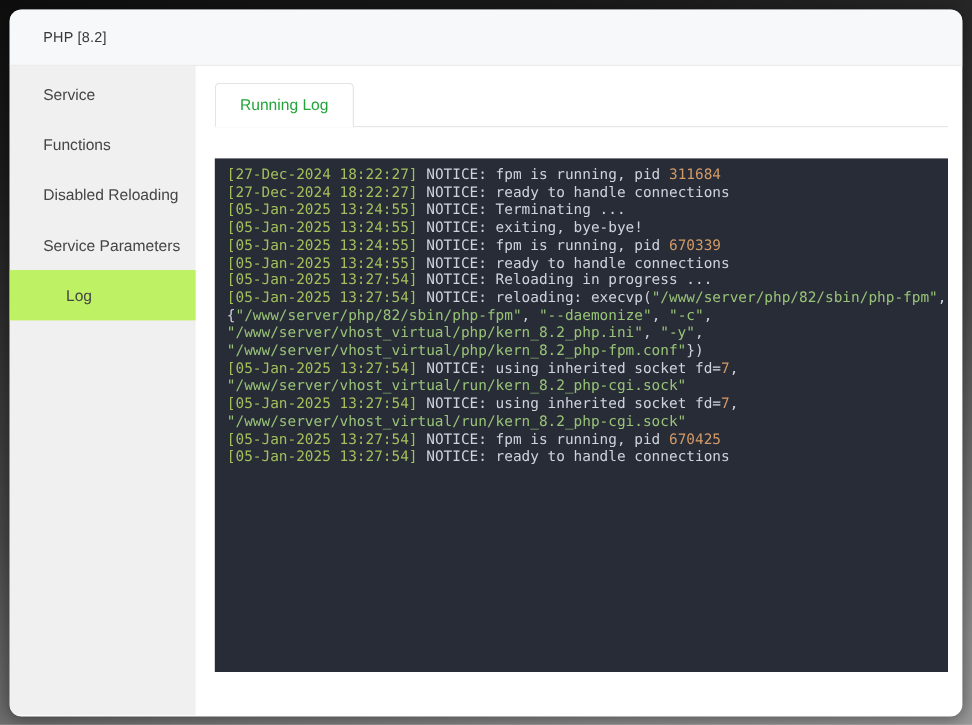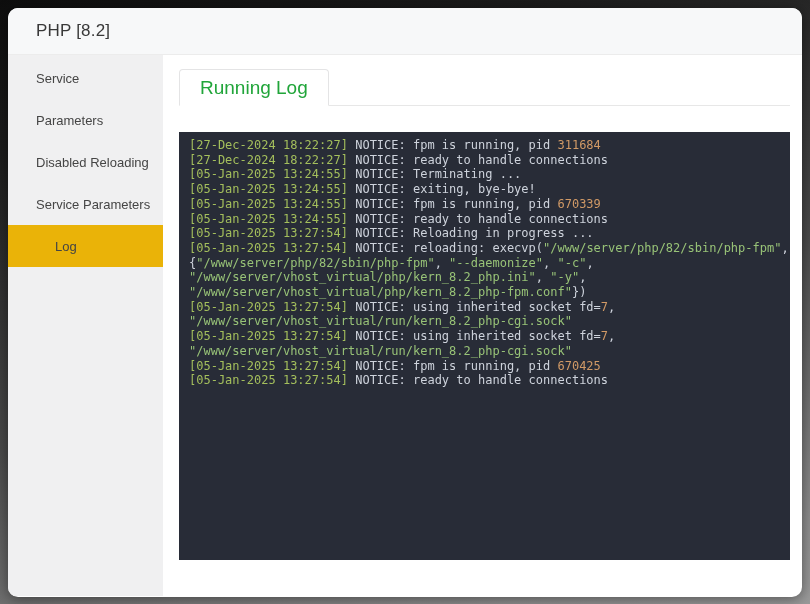--- a/index.html
+++ b/index.html
@@ -11,32 +11,32 @@
   }
   .modal {
     position:absolute; left:8px; top:8px; width:794px; height:589px;
     background:#ffffff; border-radius:10px; overflow:hidden;
     box-shadow:0 2px 14px rgba(0,0,0,0.45);
   }
   .header {
     height:47px; background:#f7f8f9; border-bottom:1px solid #ececec;
     display:flex; align-items:center; padding-left:28px;
   }
-  .title { font-size:17px; color:#383838; letter-spacing:0.2px; }
+  .title { font-size:12px; color:#383838; letter-spacing:0.2px; }
   .bodyrow { display:flex; height:541px; }
   .sidebar { width:155px; background:#f0f0f1; padding-top:2px; flex:none; }
   .side-item {
     height:42px; display:flex; align-items:center; padding-left:28px;
     font-size:13px; color:#454545; cursor:pointer; white-space:nowrap;
   }
-  .side-item.active { background:#eab308;padding-left:47px; }
+  .side-item.active { background:#bef264;padding-left:47px; }
   .content { flex:1; padding:14px 12px 0 16px; }
   .tabbar { display:flex; border-bottom:1px solid #e7e7e7; }
   .tab {
-    height:37px; line-height:36px; padding:0 20px; font-size:19px;
+    height:37px; line-height:36px; padding:0 20px; font-size:13px;
     background:#f7f7f8; color:#3a3a3a; border:1px solid #e4e4e5;
     border-radius:4px 4px 0 0; margin-right:6px; margin-bottom:-1px;
     cursor:pointer; white-space:nowrap;
   }
   .tab.active { background:#ffffff; color:#21a53a; border-bottom-color:#ffffff; }
   .terminal {
     margin-top:26px; width:611px; height:428px; background:#282c37;
     padding:6px 10px; overflow:hidden;
     font-family:"DejaVu Sans Mono", monospace;
     font-size:12px; line-height:14.7px; white-space:pre;
@@ -46,21 +46,21 @@
 </head>
 <body>
 
 <div class="modal">
   <div class="header">
     <div class="title">PHP [8.2]</div>
   </div>
   <div class="bodyrow">
     <aside class="sidebar" id="sidebar">
         <div class="side-item">Service</div>
-        <div class="side-item">Parameters</div>
+        <div class="side-item">Functions</div>
         <div class="side-item">Disabled Reloading</div>
         <div class="side-item">Service Parameters</div>
         <div class="side-item active">Log</div>
       </aside>
     <main class="content">
       <div class="tabbar" id="tabbar">
           <div class="tab active">Running Log</div>
         </div>
       <pre class="terminal" id="terminal" style="background: rgb(40, 44, 55);"><span class="ln"><span style="color: rgb(164, 191, 92);">[27-Dec-2024 18:22:27]</span><span style="color: rgb(206, 211, 220);"> NOTICE: fpm is running, pid </span><span style="color: rgb(209, 154, 102);">311684</span></span><span class="ln"><span style="color: rgb(164, 191, 92);">[27-Dec-2024 18:22:27]</span><span style="color: rgb(206, 211, 220);"> NOTICE: ready to handle connections</span></span><span class="ln"><span style="color: rgb(164, 191, 92);">[05-Jan-2025 13:24:55]</span><span style="color: rgb(206, 211, 220);"> NOTICE: Terminating ...</span></span><span class="ln"><span style="color: rgb(164, 191, 92);">[05-Jan-2025 13:24:55]</span><span style="color: rgb(206, 211, 220);"> NOTICE: exiting, bye-bye!</span></span><span class="ln"><span style="color: rgb(164, 191, 92);">[05-Jan-2025 13:24:55]</span><span style="color: rgb(206, 211, 220);"> NOTICE: fpm is running, pid </span><span style="color: rgb(209, 154, 102);">670339</span></span><span class="ln"><span style="color: rgb(164, 191, 92);">[05-Jan-2025 13:24:55]</span><span style="color: rgb(206, 211, 220);"> NOTICE: ready to handle connections</span></span><span class="ln"><span style="color: rgb(164, 191, 92);">[05-Jan-2025 13:27:54]</span><span style="color: rgb(206, 211, 220);"> NOTICE: Reloading in progress ...</span></span><span class="ln"><span style="color: rgb(164, 191, 92);">[05-Jan-2025 13:27:54]</span><span style="color: rgb(206, 211, 220);"> NOTICE: reloading: execvp(</span><span style="color: rgb(152, 195, 119);">"/www/server/php/82/sbin/php-fpm"</span><span style="color: rgb(206, 211, 220);">,</span></span><span class="ln"><span style="color: rgb(206, 211, 220);">{</span><span style="color: rgb(152, 195, 119);">"/www/server/php/82/sbin/php-fpm"</span><span style="color: rgb(206, 211, 220);">, </span><span style="color: rgb(152, 195, 119);">"--daemonize"</span><span style="color: rgb(206, 211, 220);">, </span><span style="color: rgb(152, 195, 119);">"-c"</span><span style="color: rgb(206, 211, 220);">,</span></span><span class="ln"><span style="color: rgb(152, 195, 119);">"/www/server/vhost_virtual/php/kern_8.2_php.ini"</span><span style="color: rgb(206, 211, 220);">, </span><span style="color: rgb(152, 195, 119);">"-y"</span><span style="color: rgb(206, 211, 220);">,</span></span><span class="ln"><span style="color: rgb(152, 195, 119);">"/www/server/vhost_virtual/php/kern_8.2_php-fpm.conf"</span><span style="color: rgb(206, 211, 220);">})</span></span><span class="ln"><span style="color: rgb(164, 191, 92);">[05-Jan-2025 13:27:54]</span><span style="color: rgb(206, 211, 220);"> NOTICE: using inherited socket fd=</span><span style="color: rgb(209, 154, 102);">7</span><span style="color: rgb(206, 211, 220);">,</span></span><span class="ln"><span style="color: rgb(152, 195, 119);">"/www/server/vhost_virtual/run/kern_8.2_php-cgi.sock"</span></span><span class="ln"><span style="color: rgb(164, 191, 92);">[05-Jan-2025 13:27:54]</span><span style="color: rgb(206, 211, 220);"> NOTICE: using inherited socket fd=</span><span style="color: rgb(209, 154, 102);">7</span><span style="color: rgb(206, 211, 220);">,</span></span><span class="ln"><span style="color: rgb(152, 195, 119);">"/www/server/vhost_virtual/run/kern_8.2_php-cgi.sock"</span></span><span class="ln"><span style="color: rgb(164, 191, 92);">[05-Jan-2025 13:27:54]</span><span style="color: rgb(206, 211, 220);"> NOTICE: fpm is running, pid </span><span style="color: rgb(209, 154, 102);">670425</span></span><span class="ln"><span style="color: rgb(164, 191, 92);">[05-Jan-2025 13:27:54]</span><span style="color: rgb(206, 211, 220);"> NOTICE: ready to handle connections</span></span></pre>
     </main>

